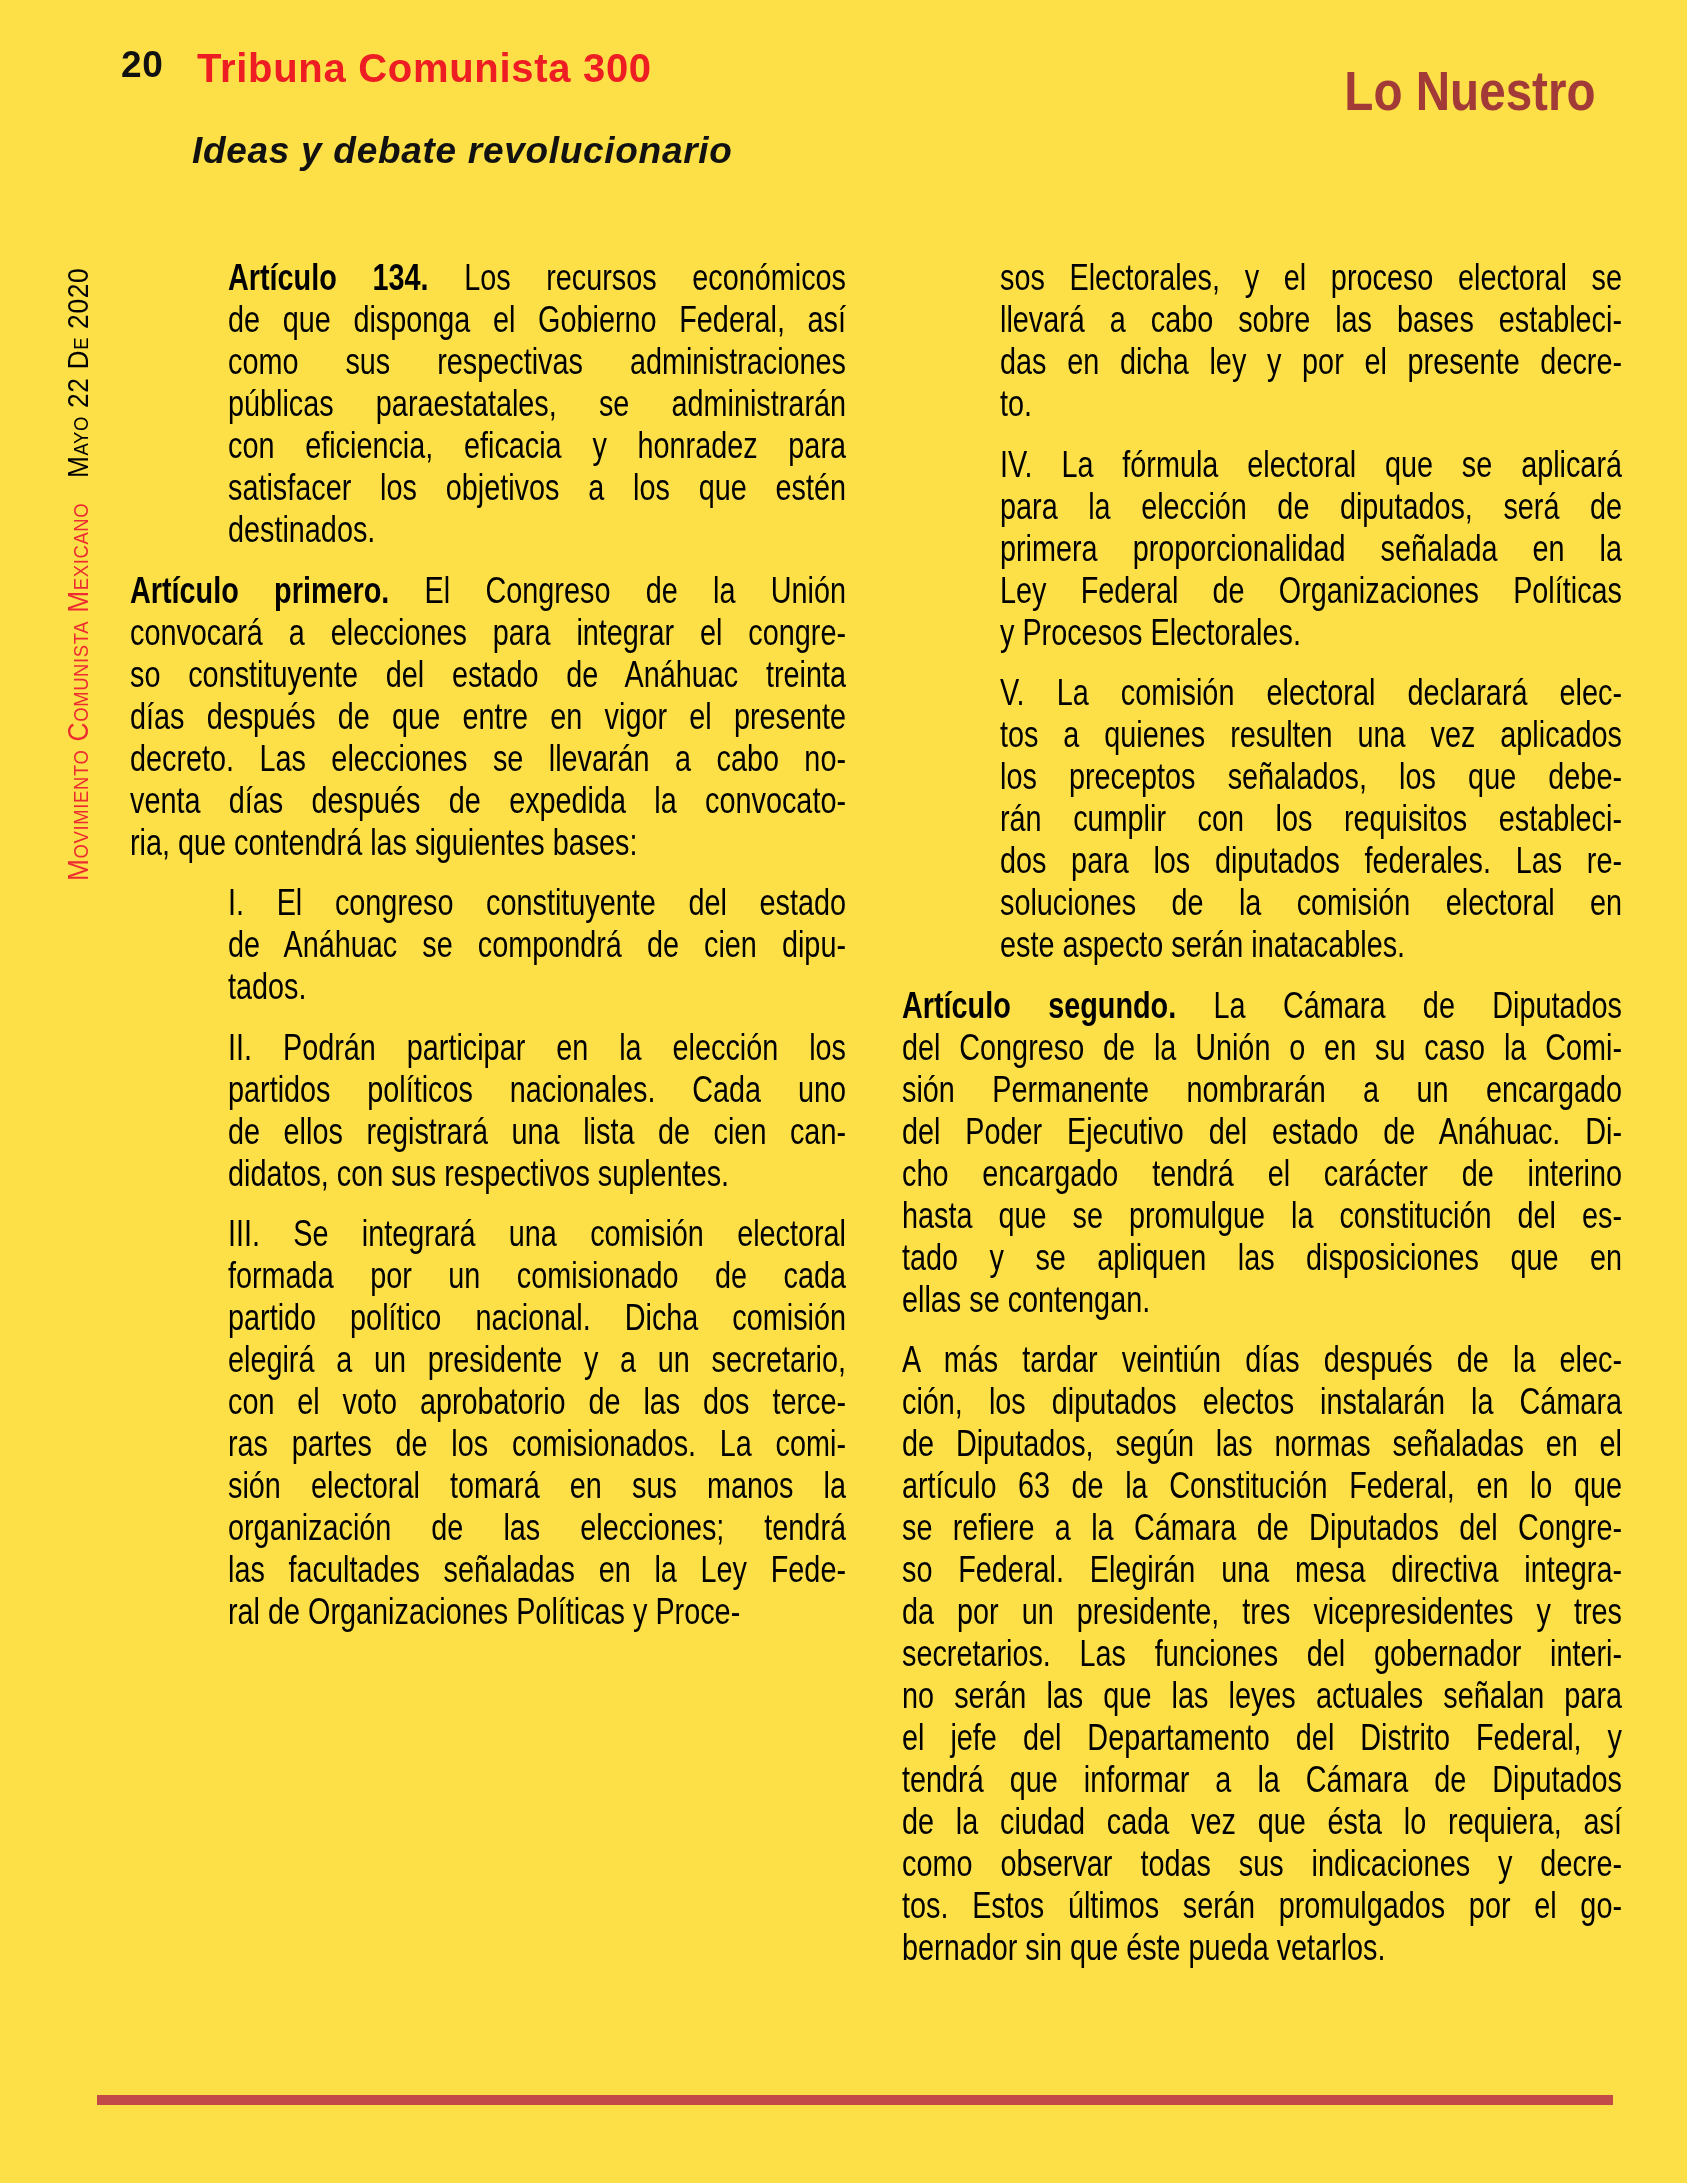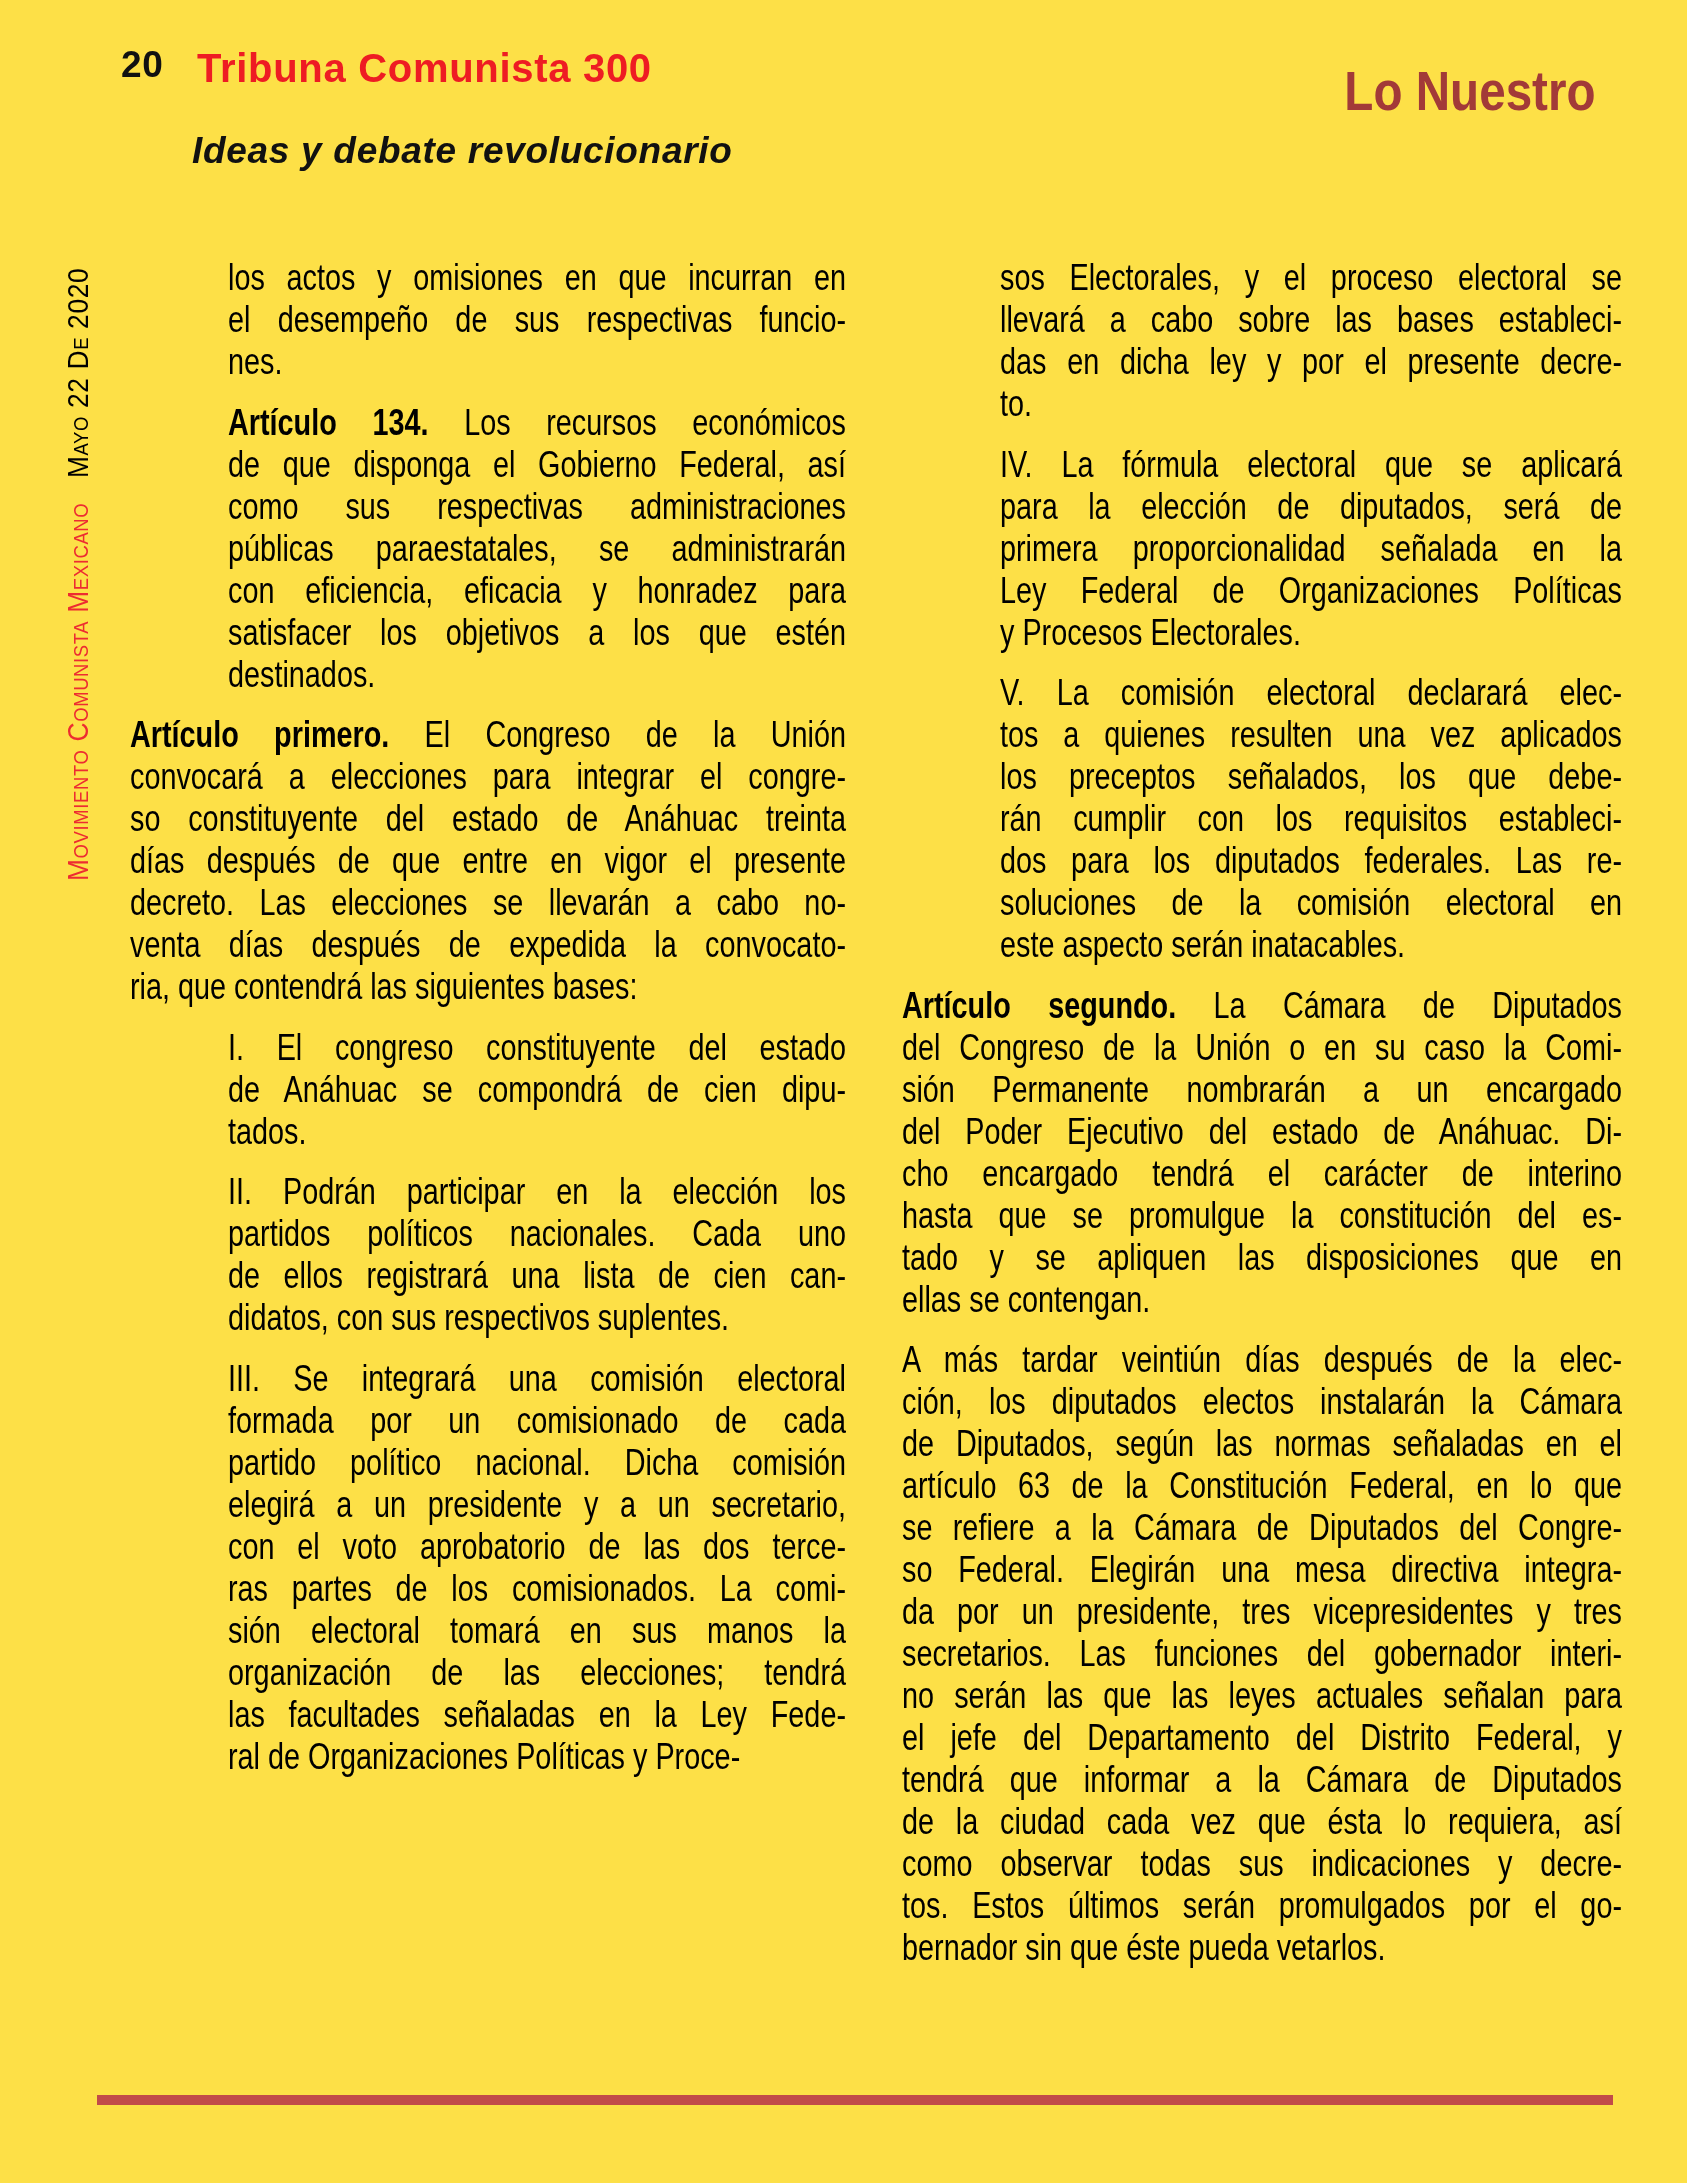--- a/index.html
+++ b/index.html
@@ -82,25 +82,20 @@
 
   <div id="masthead-subtitle">Ideas y debate revolucionario</div>
 
   <div id="section-title" style="color: rgb(162, 58, 56);">Lo Nuestro</div>
 
   <div id="sidebar-rotated">
     <span class="sidebar-org" style="color: rgb(237, 44, 49);">Movimiento Comunista Mexicano</span><span class="sidebar-date">Mayo 22 De 2020</span>
   </div>
 
   <div id="column-left" class="column">
-      <div class="para indent">
-        <div class="jline">los actos y omisiones en que incurran en</div>
-        <div class="jline">el desempeño de sus respectivas funcio-</div>
-        <div class="jline jlast">nes.</div>
-      </div>
       <div class="para indent">
         <div class="jline"><b>Artículo 134.</b> Los recursos económicos</div>
         <div class="jline">de que disponga el Gobierno Federal, así</div>
         <div class="jline">como sus respectivas administraciones</div>
         <div class="jline">públicas paraestatales, se administrarán</div>
         <div class="jline">con eficiencia, eficacia y honradez para</div>
         <div class="jline">satisfacer los objetivos a los que estén</div>
         <div class="jline jlast">destinados.</div>
       </div>
       <div class="para">

